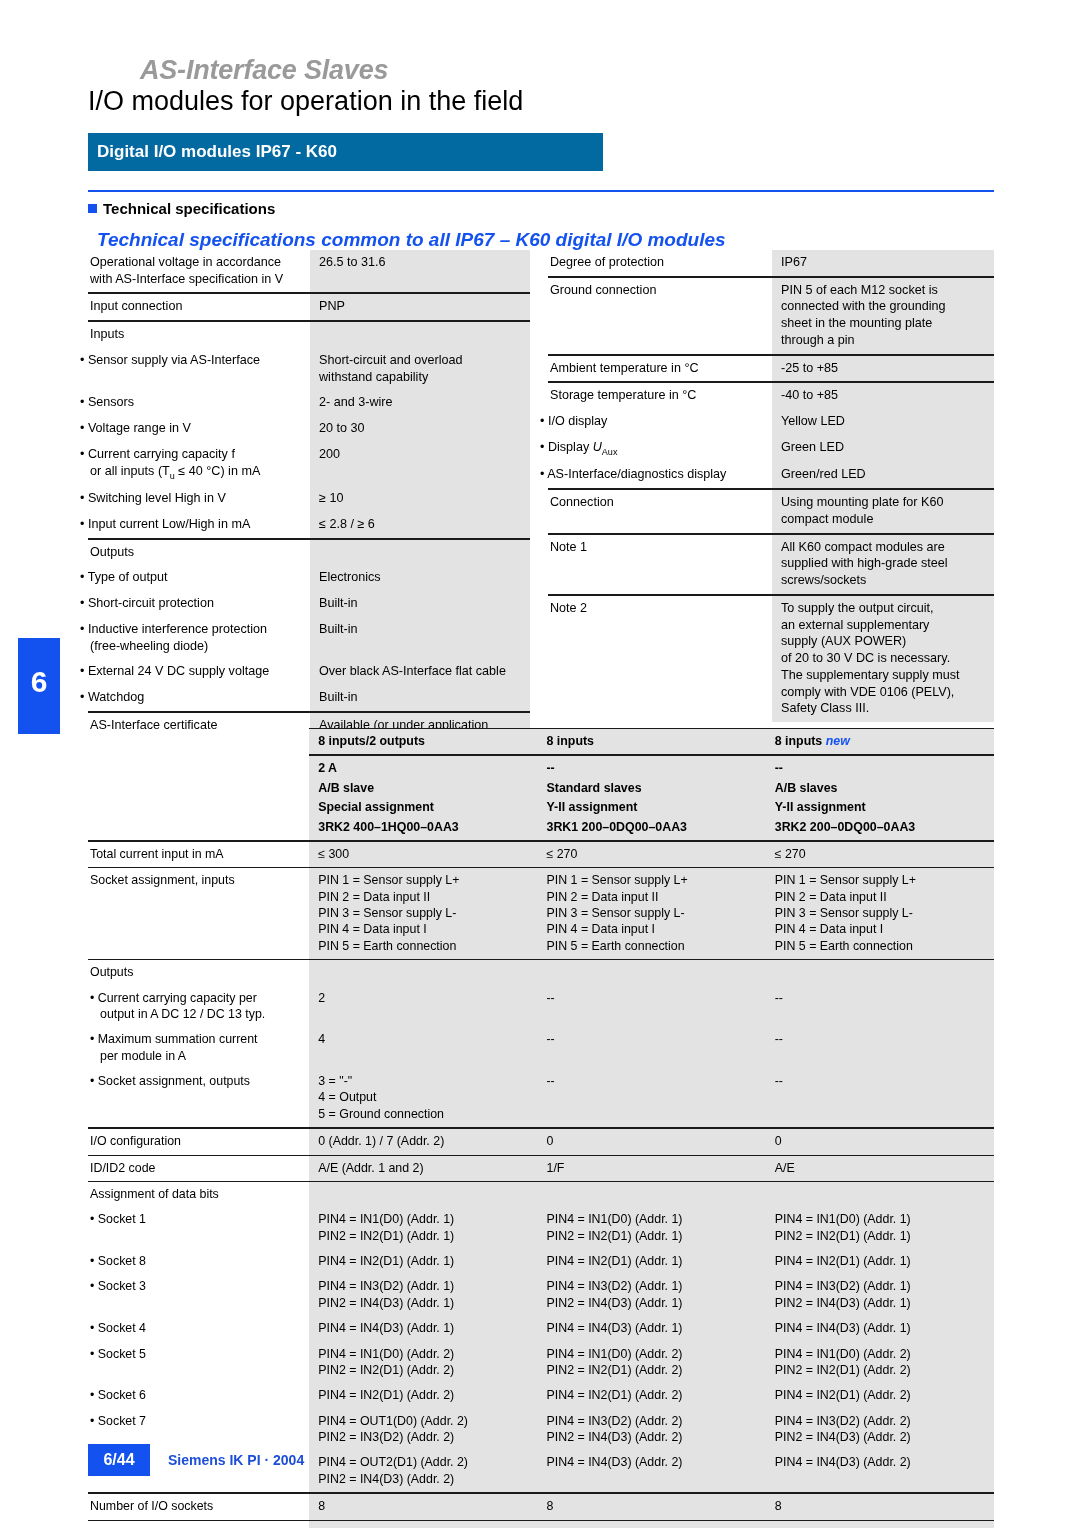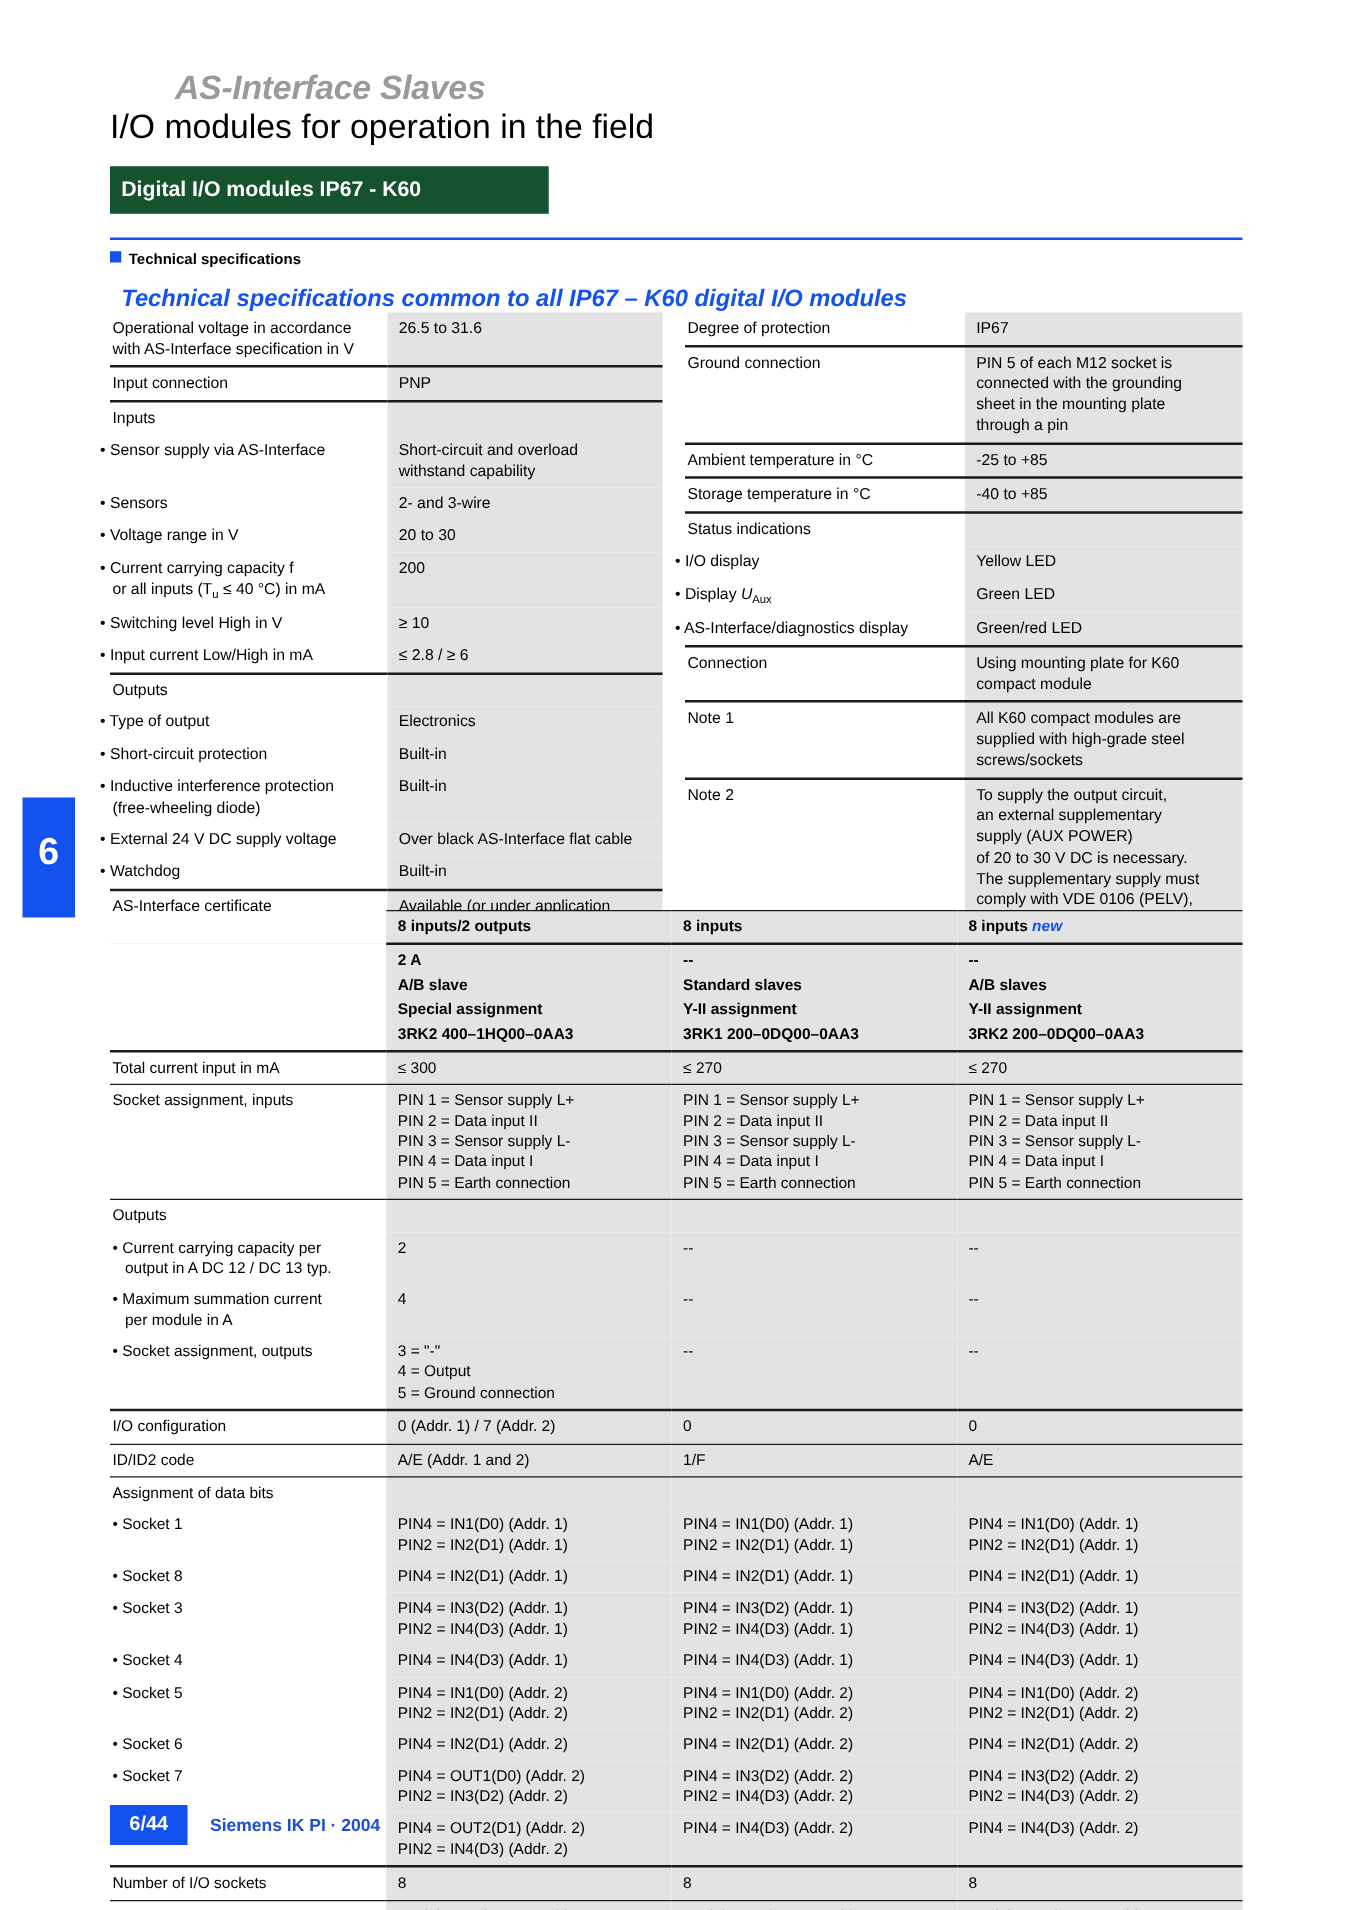--- a/index.html
+++ b/index.html
@@ -37,23 +37,23 @@
     font-weight: normal;
     color: #000000;
     line-height: 1.2;
     margin-top: 1px;
   }
 
   .blue-banner {
     position: absolute;
     left: 88px;
     top: 133px;
-    width: 351px;
+    width: 515px;
     height: 38px;
-    background: #14532d;
+    background: #0369a1;
   }
   .blue-banner span {
     position: absolute;
     left: 9px;
     top: 9px;
     color: #ffffff;
     font-size: 17px;
     font-weight: bold;
   }
 
@@ -63,21 +63,21 @@
     top: 190px;
     width: 906px;
     height: 2px;
     background: #1452f0;
   }
 
   .sec-title {
     position: absolute;
     left: 88px;
     top: 200px;
-    font-size: 12px;
+    font-size: 15px;
     font-weight: bold;
     color: #000;
   }
   .sec-title .sq {
     display: inline-block;
     width: 9px;
     height: 9px;
     background: #1452f0;
     margin-right: 6px;
     vertical-align: 1px;
@@ -417,26 +417,20 @@
         </td>
       </tr>
       <tr class="thick">
         <td class="k">
           <span class="sub-line">Storage temperature in °C</span>
         </td>
         <td class="v">
           <span class="sub-line">-40 to +85</span>
         </td>
       </tr>
-      <tr class="thick">
-        <td class="k">
-          <span class="sub-line">Status indications</span>
-        </td>
-        <td class="v">&nbsp;</td>
-      </tr>
       <tr class="blank">
         <td class="k bullet">
           <span class="sub-line">• I/O display</span>
         </td>
         <td class="v">
           <span class="sub-line">Yellow LED</span>
         </td>
       </tr>
       <tr class="blank">
         <td class="k bullet">

